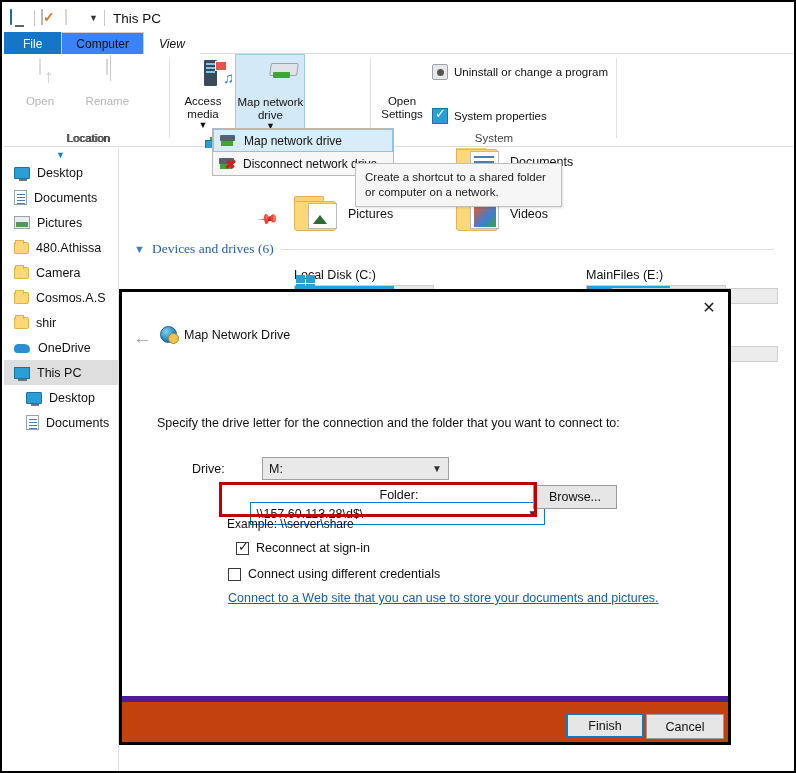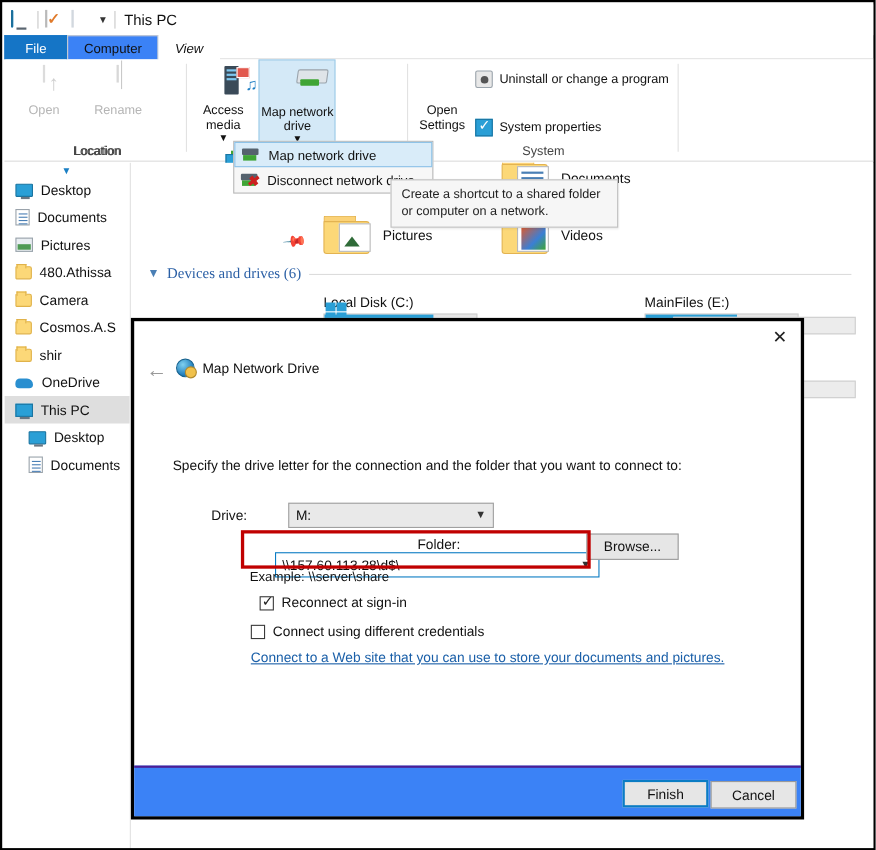--- a/index.html
+++ b/index.html
@@ -158,21 +158,21 @@
   .combo { height:23px; border:1px solid #a0a0a0; background:#e9e9e9; display:flex; align-items:center; padding:0 6px; font-size:12.5px; color:#111; position:relative; }
   .combo .cv { flex:1; }
   .combo .carrow { font-size:10px; color:#333; }
   .combo.white { background:#fff; border:1px solid #0a7cc4; }
   .browse { position:absolute; left:528px; top:480px; width:84px; height:24px; background:#e6e6e6; border:1px solid #9a9a9a; font-size:12.5px; color:#111; display:flex; align-items:center; justify-content:center; }
   .example { position:absolute; left:224px; top:512px; font-size:12px; color:#111; }
   .cbrow { position:absolute; display:flex; align-items:center; gap:7px; font-size:12.5px; color:#111; }
   .cbox { width:13px; height:13px; border:1px solid #3a3a3a; background:#fff; position:relative; flex:none; }
   .cbox.on:after { content:"\2713"; position:absolute; left:1px; top:-4px; font-size:13px; color:#222; }
   .dlglink { position:absolute; left:224px; top:586px; font-size:12.5px; color:#1a5fa8; text-decoration:underline; }
-  .dlg-footer { position:absolute; left:0; bottom:0; width:100%; height:46px; background:#3b82f6; border-top:2px solid #4c1d95; }
+  .dlg-footer { position:absolute; left:0; bottom:0; width:100%; height:46px; background:#c2410c; border-top:6px solid #4c1d95; }
   .btn { position:absolute; height:25px; width:78px; font-size:12.5px; display:flex; align-items:center; justify-content:center; background:#e6e6e6; border:1px solid #9a9a9a; color:#111; }
   .btn.default { background:#e6e6e6; border:2px solid #0a7cc4; }
 </style>
 </head>
 <body>
 
 <div class="screen">
 
   <div class="titlebar">
     <span class="qa-icon"><span class="mon-ic"></span></span>

